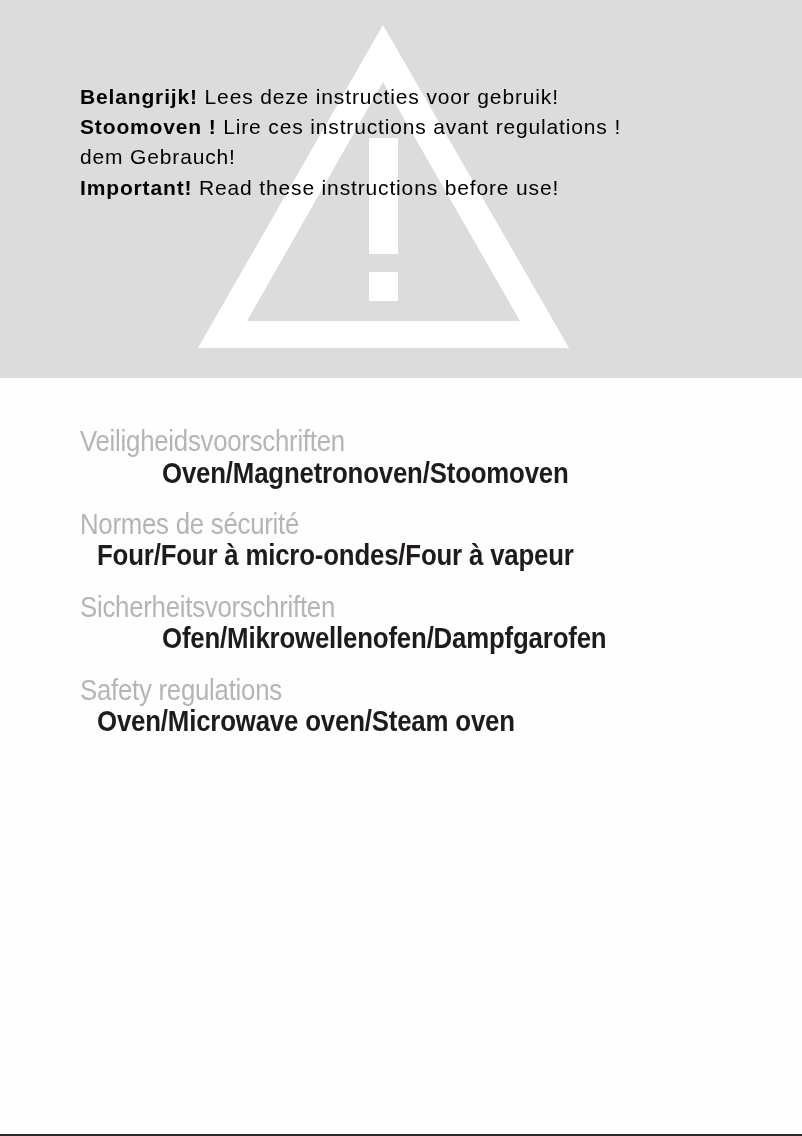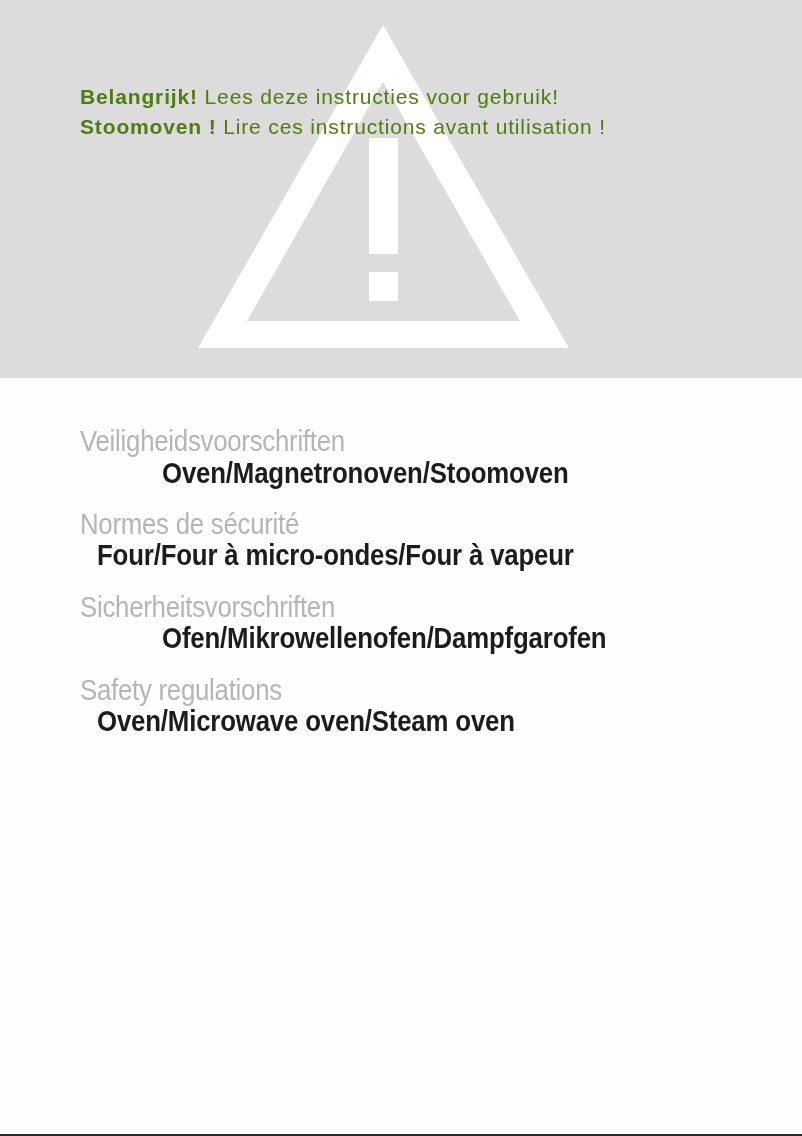--- a/index.html
+++ b/index.html
@@ -9,21 +9,21 @@
     font-family: "Liberation Sans", "DejaVu Sans", sans-serif;
   }
   .banner {
     position: absolute; left: 0; top: 0; width: 802px; height: 378px;
     background: #dcdcdc;
   }
   .banner svg { position: absolute; left: 0; top: 0; }
   .notice {
     position: absolute; left: 80px; top: 82px; margin: 0; padding: 0;
     font-size: 21px; line-height: 30.2px; letter-spacing: 0.85px;
-    color: #4d7c0f; white-space: nowrap;
+    color: #000000; white-space: nowrap;
   }
   .notice .line { display: block; }
   .notice b { font-weight: bold; }
   .titles { position: absolute; left: 0; top: 0; }
   .heading {
     position: absolute; left: 80px; margin: 0;
     font-size: 30px; font-weight: normal; color: #b5b5b5;
     white-space: nowrap; transform-origin: 0 0; transform: scaleX(0.86);
     line-height: 34px; letter-spacing: -0.3px;
   }
@@ -44,21 +44,23 @@
 <div class="banner">
   <svg width="802" height="378" viewBox="0 0 802 378">
     <path fill="#ffffff" fill-rule="evenodd" d="M383 25 L569 348 L198 348 Z
          M383 82 L247 321 L520 321 Z"></path>
     <rect x="369" y="138" width="29" height="116" fill="#ffffff"></rect>
     <rect x="369" y="272" width="29" height="29" fill="#ffffff"></rect>
   </svg>
 
   <div class="notice">
     <span class="line"><b>Belangrijk!</b><span> Lees deze instructies voor gebruik!</span></span>
-    <span class="line"><b>Stoomoven !</b><span> Lire ces instructions avant utilisation !</span></span>
+    <span class="line"><b>Stoomoven !</b><span> Lire ces instructions avant regulations !</span></span>
+    <span class="line"><span>dem Gebrauch!</span></span>
+    <span class="line"><b>Important!</b><span> Read these instructions before use!</span></span>
   </div>
 </div>
 
 <div class="titles">
   <h2 class="heading" style="top:424px;">Veiligheidsvoorschriften</h2>
   <h1 class="sub" style="top:456px; left:162px;">Oven/Magnetronoven/Stoomoven</h1>
 
   <h2 class="heading" style="top:507px;">Normes de sécurité</h2>
   <h1 class="sub" style="top:538px; left:97px;">Four/Four à micro-ondes/Four à vapeur</h1>
 

